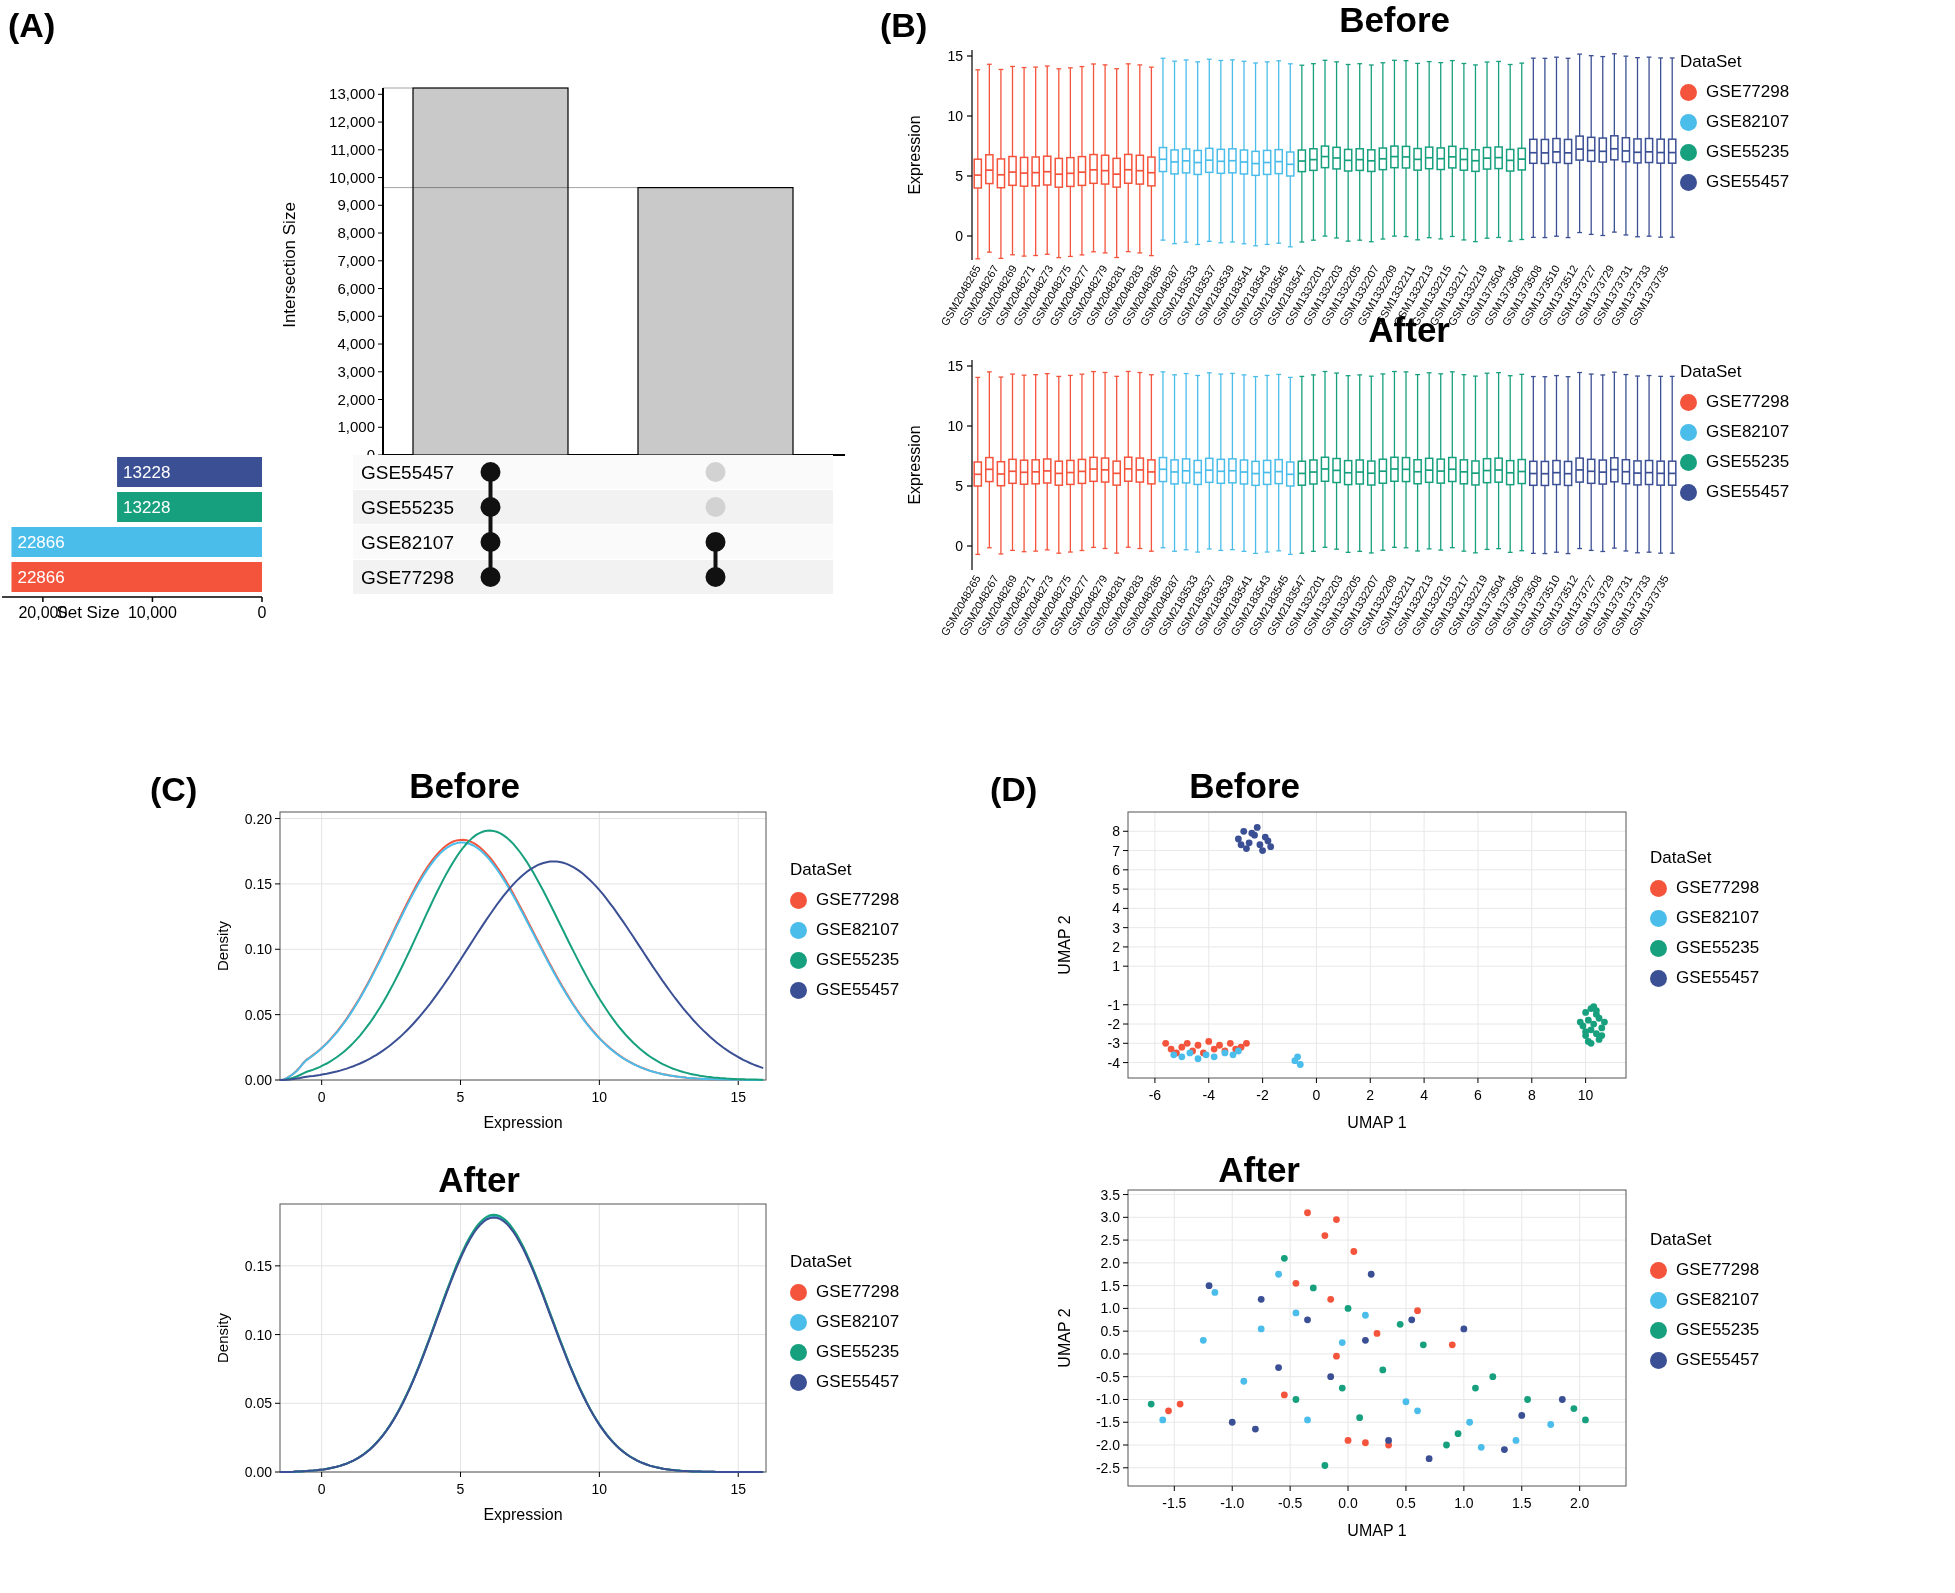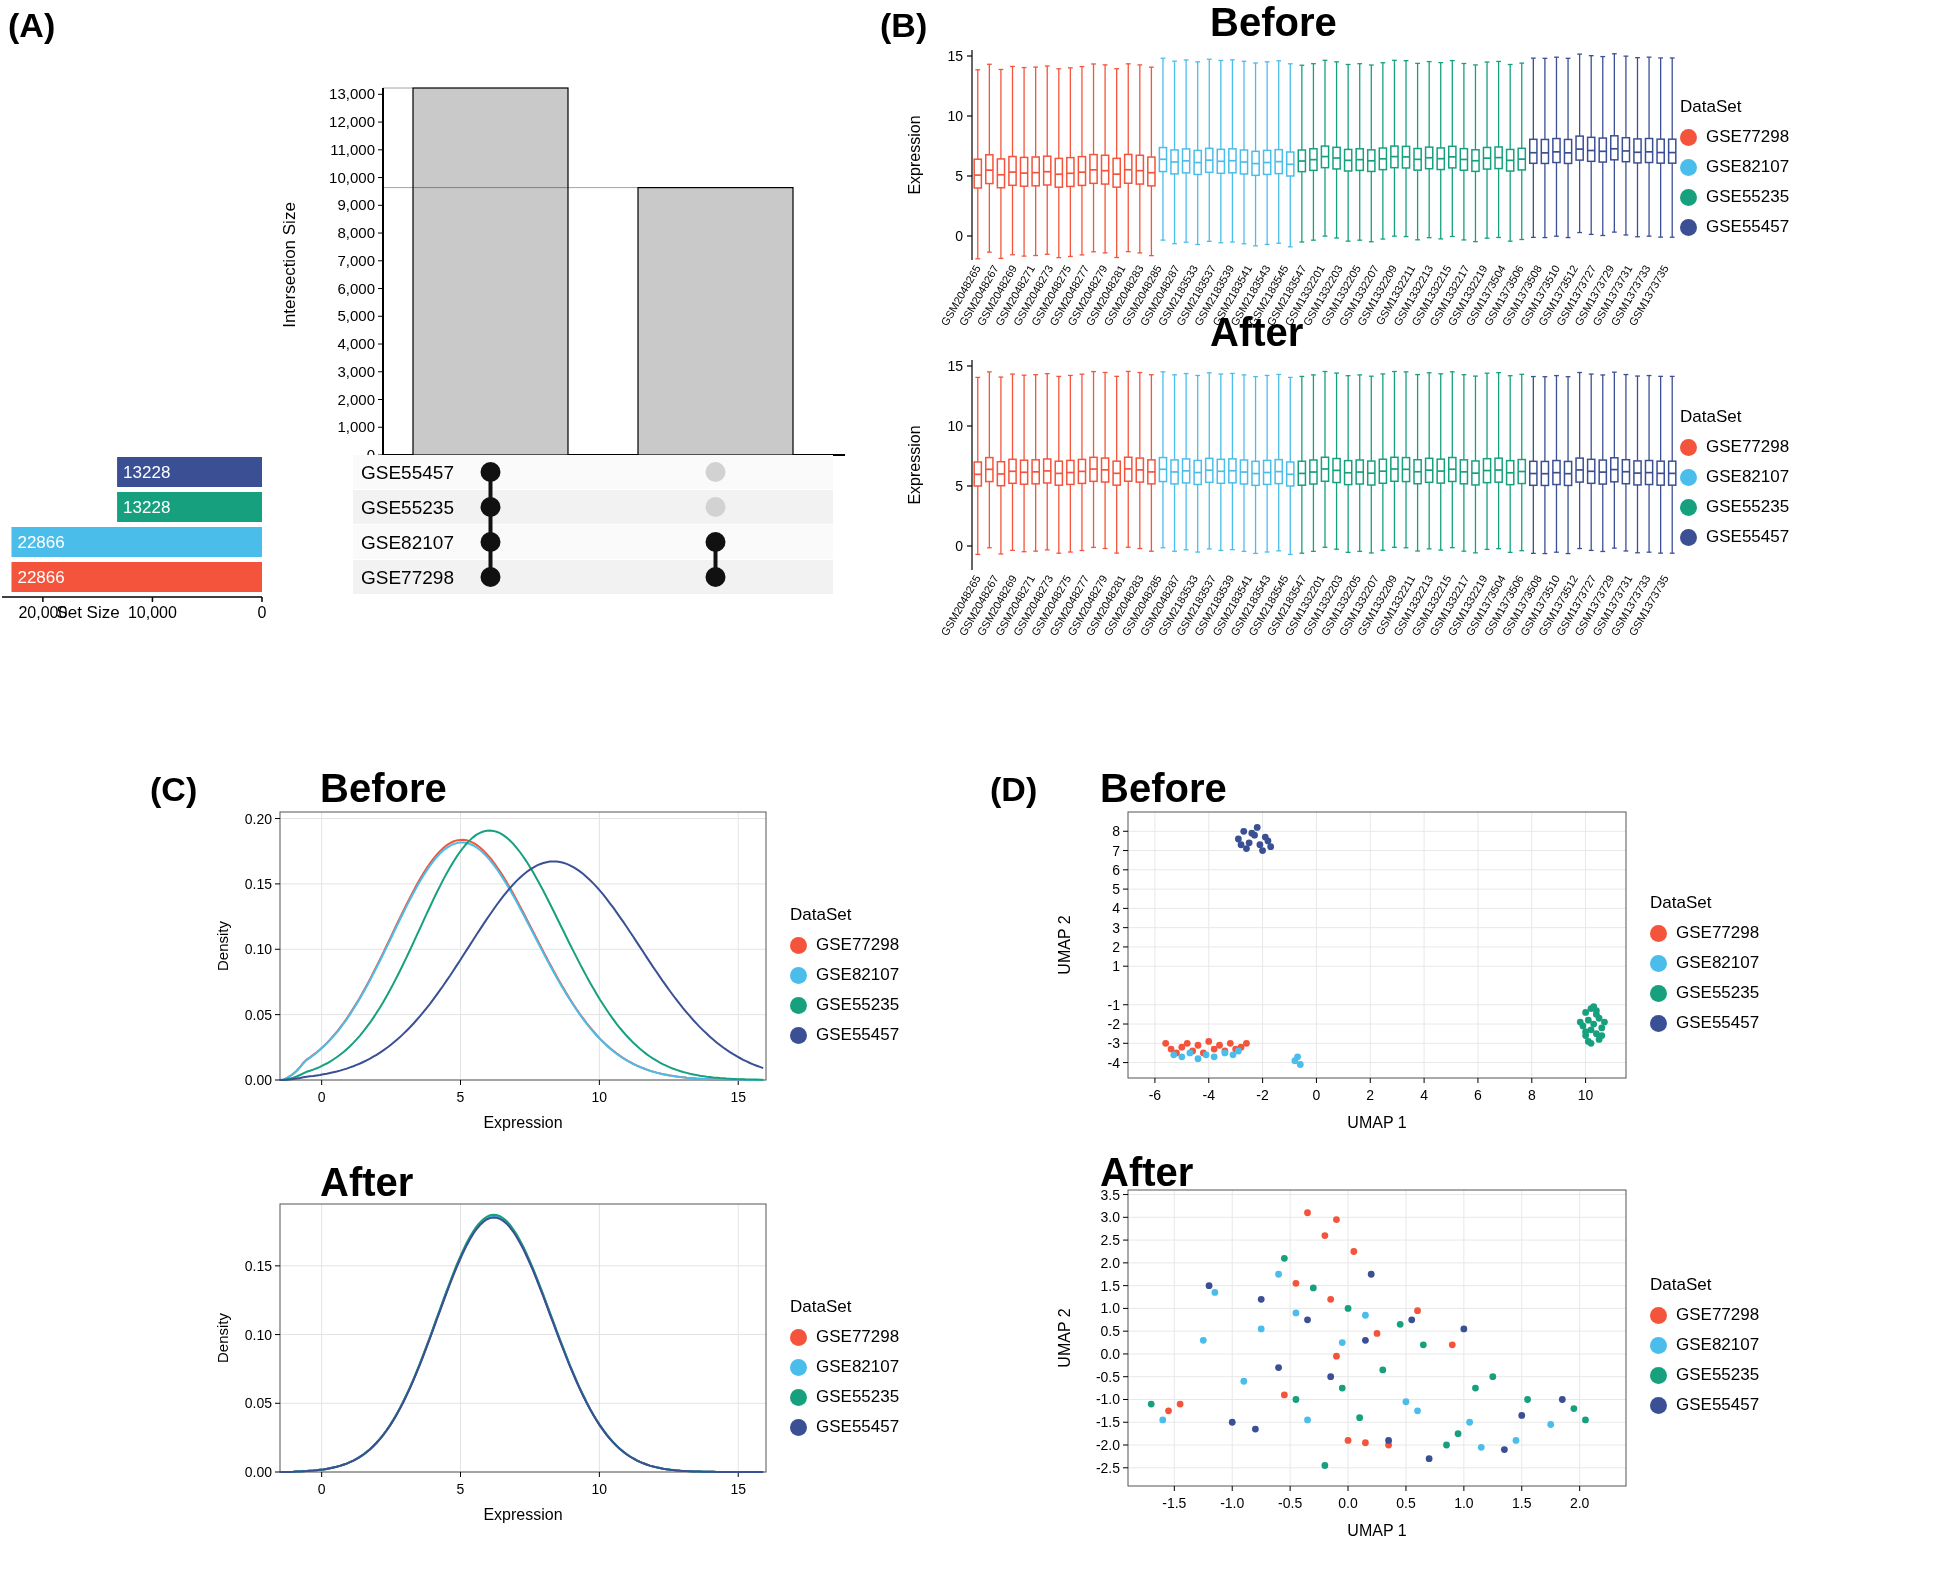--- a/index.html
+++ b/index.html
@@ -1,25 +1,25 @@
 <!DOCTYPE html>
 <html><head>
 <meta charset="utf-8">
 <style>
   html,body{margin:0;padding:0;background:#ffffff;}
   body{width:1955px;height:1593px;position:relative;font-family:"Liberation Sans",sans-serif;color:#000;}
   .panel{position:absolute;}
   .panel-label{font-weight:bold;font-size:34px;font-family:"Liberation Sans",sans-serif;}
-  .ttl{font-weight:bold;font-size:40px;text-align:left;}
+  .ttl{font-weight:bold;font-size:35px;text-align:right;}
   .axis-label{font-size:17px;}
   .legend-title{font-size:17px;font-weight:normal;}
   .legend-item{font-size:17px;}
   .legend-row{display:flex;align-items:center;gap:9px;margin-bottom:10px;}
   .legend-dot{width:17px;height:17px;border-radius:50%;display:inline-block;}
-  .legend-box{position:absolute;margin-top:45px;}
+  .legend-box{position:absolute;}
   svg{display:block;}
   text{font-family:"Liberation Sans",sans-serif;}
 </style>
 </head>
 <body>
 
 <div class="panel" style="left:0;top:0;width:870px;height:640px;">
   <div class="panel-label" style="position:absolute;left:8px;top:6px;">(A)</div>
 
   <svg id="svg-upset" width="870" height="640">

